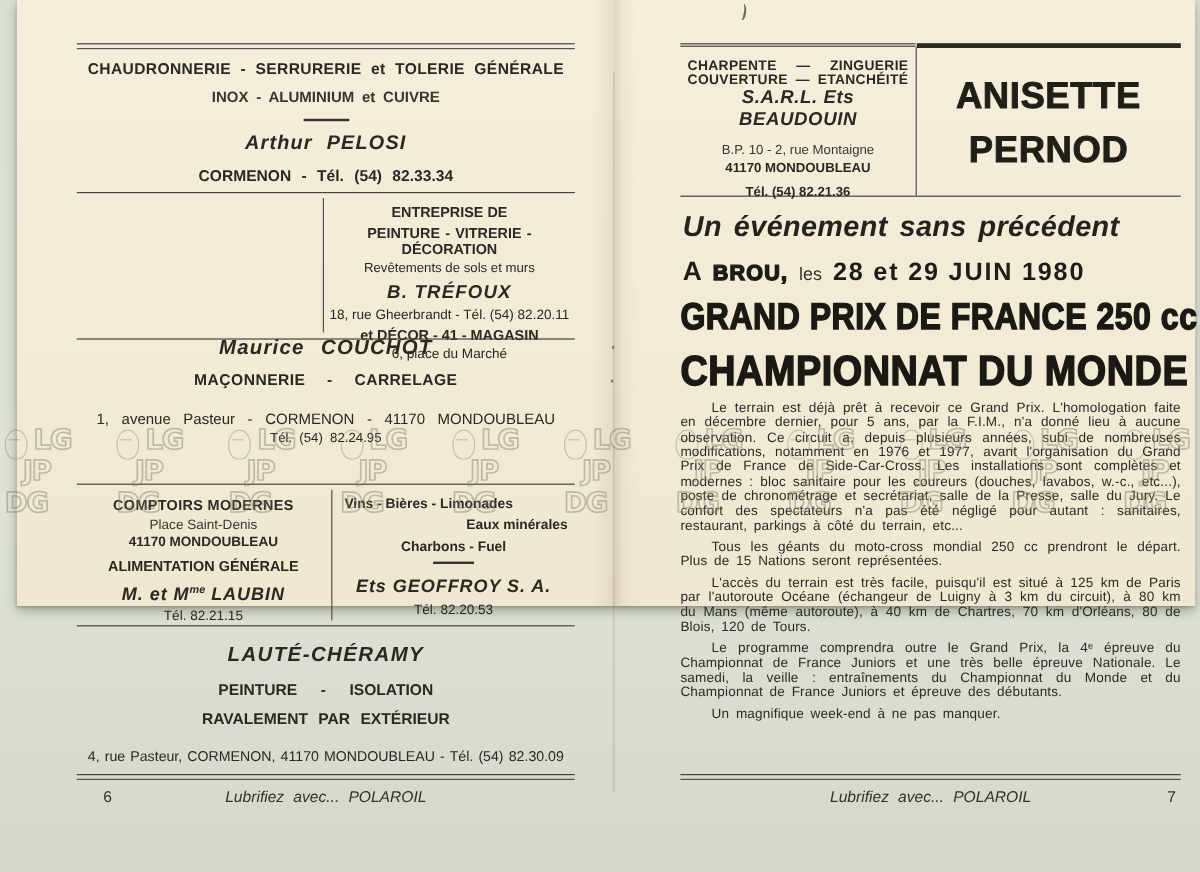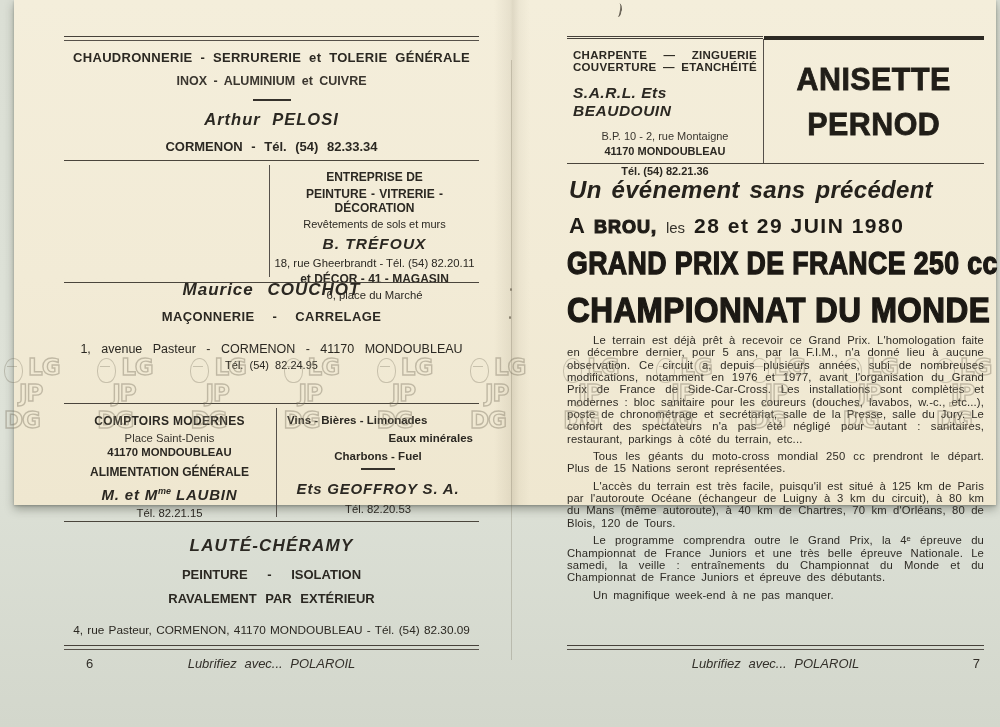--- a/index.html
+++ b/index.html
@@ -87,21 +87,21 @@
   .pageno{position:absolute;font-size:13px;color:#33302a;}
   .pageno-left{left:22px;top:0;}
   .pageno-right{right:4px;top:0;}
 
   
   .topbox{position:absolute;left:0;right:0;top:36px;height:127px;border-bottom:1.5px solid #4a453c;}
   .beaudouin-cell{position:absolute;left:0;top:0;bottom:0;width:196px;border-top:3px double #46413a;}
   .beaudouin-inner{padding:10px 6px 0 6px;}
   .split-row{display:flex;justify-content:space-between;font-size:11.5px;font-weight:bold;letter-spacing:.3px;}
   .split-row + .split-row{margin-top:0;}
-  .beau-name{font-size:15.5px;margin-top:11px;letter-spacing:.5px;}
+  .beau-name{font-size:15.5px;text-align:center;letter-spacing:.5px;}
   .beau-1{font-size:11px;margin-top:10px;text-align:center;color:#3a362f;}
   .beau-2{font-size:11px;margin-top:3px;text-align:center;font-weight:bold;}
   .beau-3{font-size:11px;margin-top:8px;text-align:center;font-weight:bold;}
   .pernod-cell{
     position:absolute;left:197px;right:0;top:0;bottom:0;border-top:4px solid #2c2923;
     display:flex;flex-direction:column;justify-content:center;align-items:center;gap:14px;
   }
   .pernod-line{
     font-size:31px;font-weight:bold;color:#211e18;-webkit-text-stroke:.8px #211e18;
     letter-spacing:.5px;transform:scaleX(.98);line-height:1;

